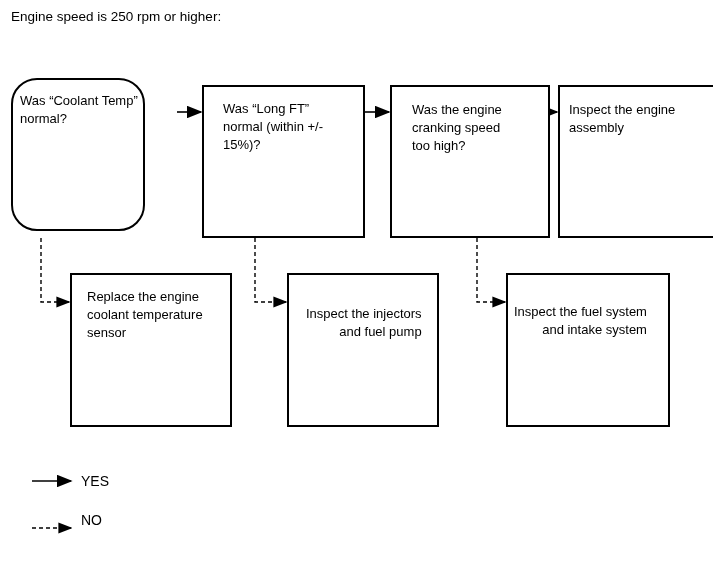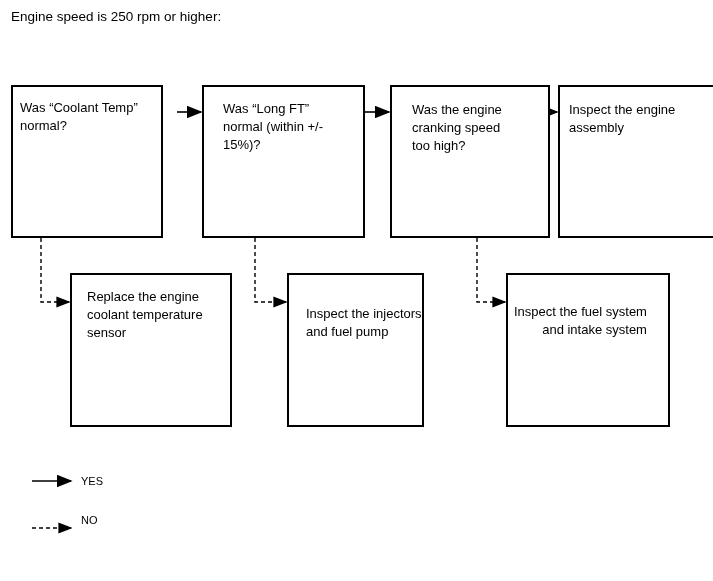--- a/index.html
+++ b/index.html
@@ -32,39 +32,39 @@
     border: 2px solid #000000;
     background: #ffffff;
   }
   .box-text {
     position: absolute;
     font-size: 13px;
     line-height: 18px;
     white-space: pre-line;
   }
   
-  .b1 { left: 11px;  top: 85px; width: 152px; height: 153px; }
+  .b1 { left: 11px;  top: 78px; width: 134px; height: 153px; border-radius: 26px; }
   .b2 { left: 202px; top: 85px; width: 163px; height: 153px; }
   .b3 { left: 390px; top: 85px; width: 160px; height: 153px; }
   .b4 { left: 558px; top: 85px; width: 160px; height: 153px; }
   .b1 .box-text { left: 7px;  top: 12px; }
   .b2 .box-text { left: 19px; top: 13px; }
   .b3 .box-text { left: 20px; top: 14px; }
   .b4 .box-text { left: 9px;  top: 14px; }
   
   .c1 { left: 70px;  top: 273px; width: 162px; height: 154px; }
-  .c2 { left: 287px; top: 273px; width: 137px; height: 154px; }
+  .c2 { left: 287px; top: 273px; width: 152px; height: 154px; text-align: right; }
   .c3 { left: 506px; top: 273px; width: 164px; height: 154px; text-align: right; }
   .c1 .box-text { left: 15px; top: 13px; }
   .c2 .box-text { left: 17px; top: 30px; }
   .c3 .box-text { left: 6px;  top: 28px; }
   
   .legend-label {
     position: absolute;
-    font-size: 11px;
+    font-size: 14px;
     line-height: 16px;
   }
   .legend-yes { left: 81px; top: 473px; }
   .legend-no  { left: 81px; top: 512px; }
 </style>
 </head>
 <body>
 
 <div class="page">
 

